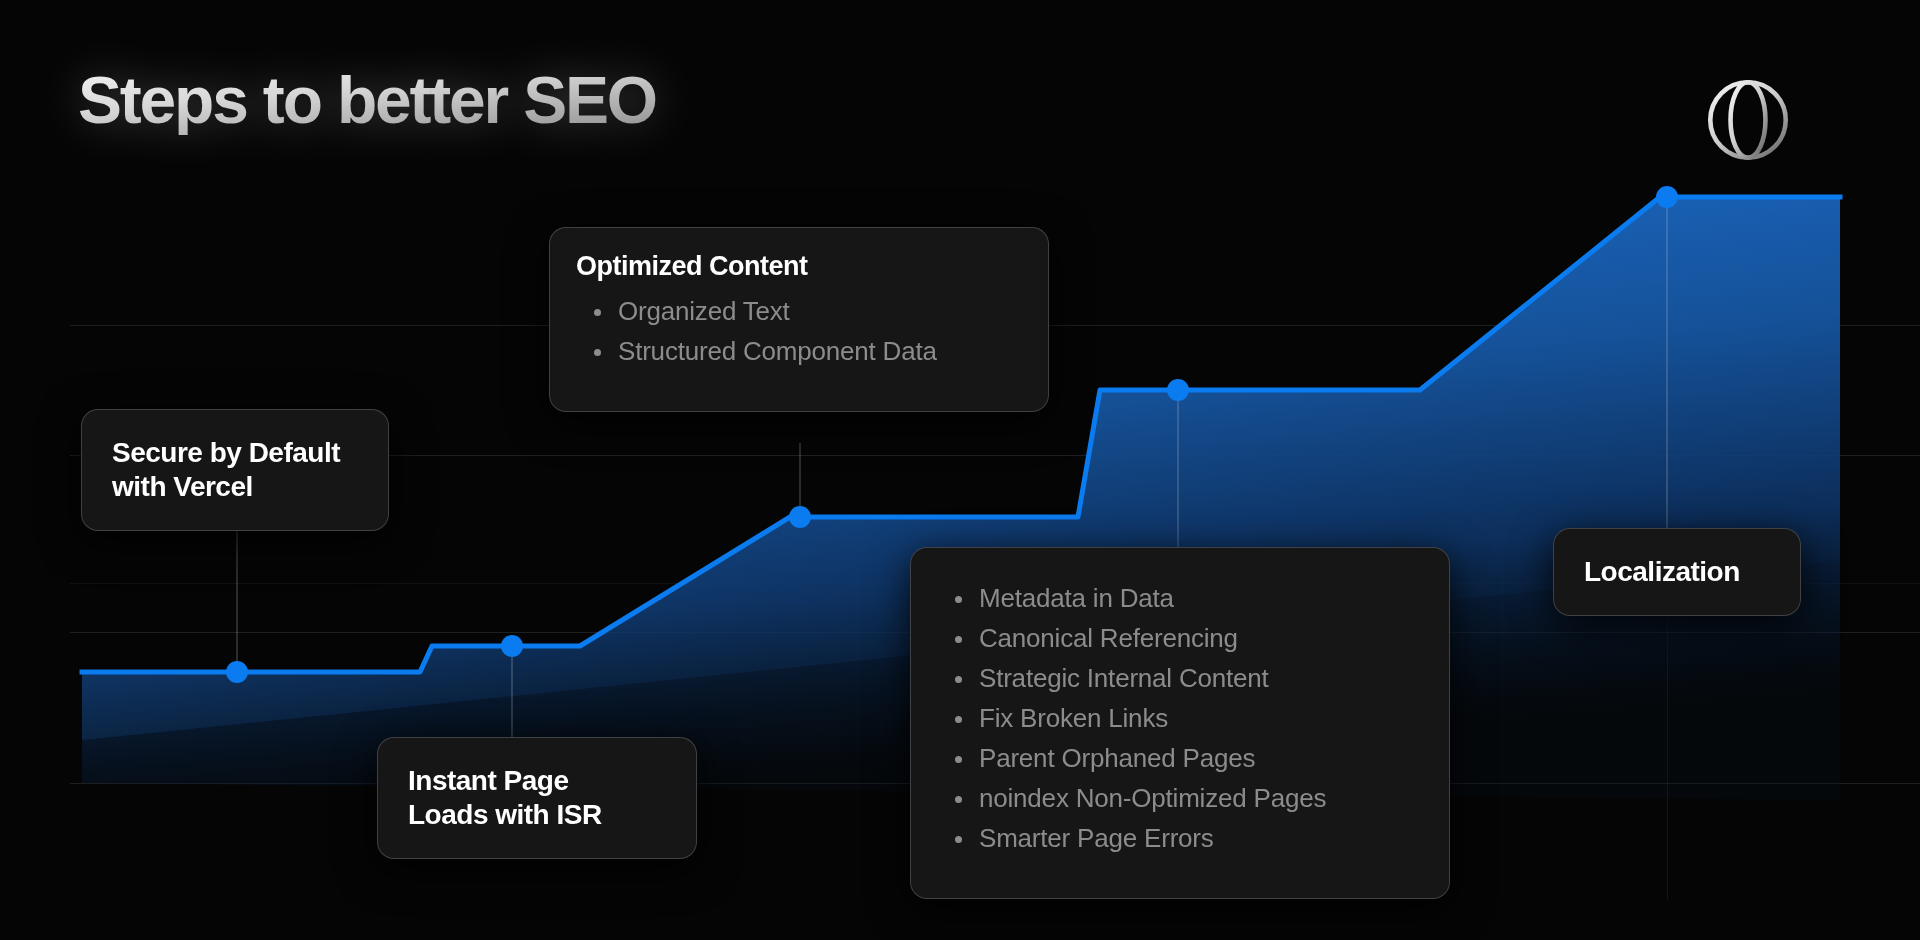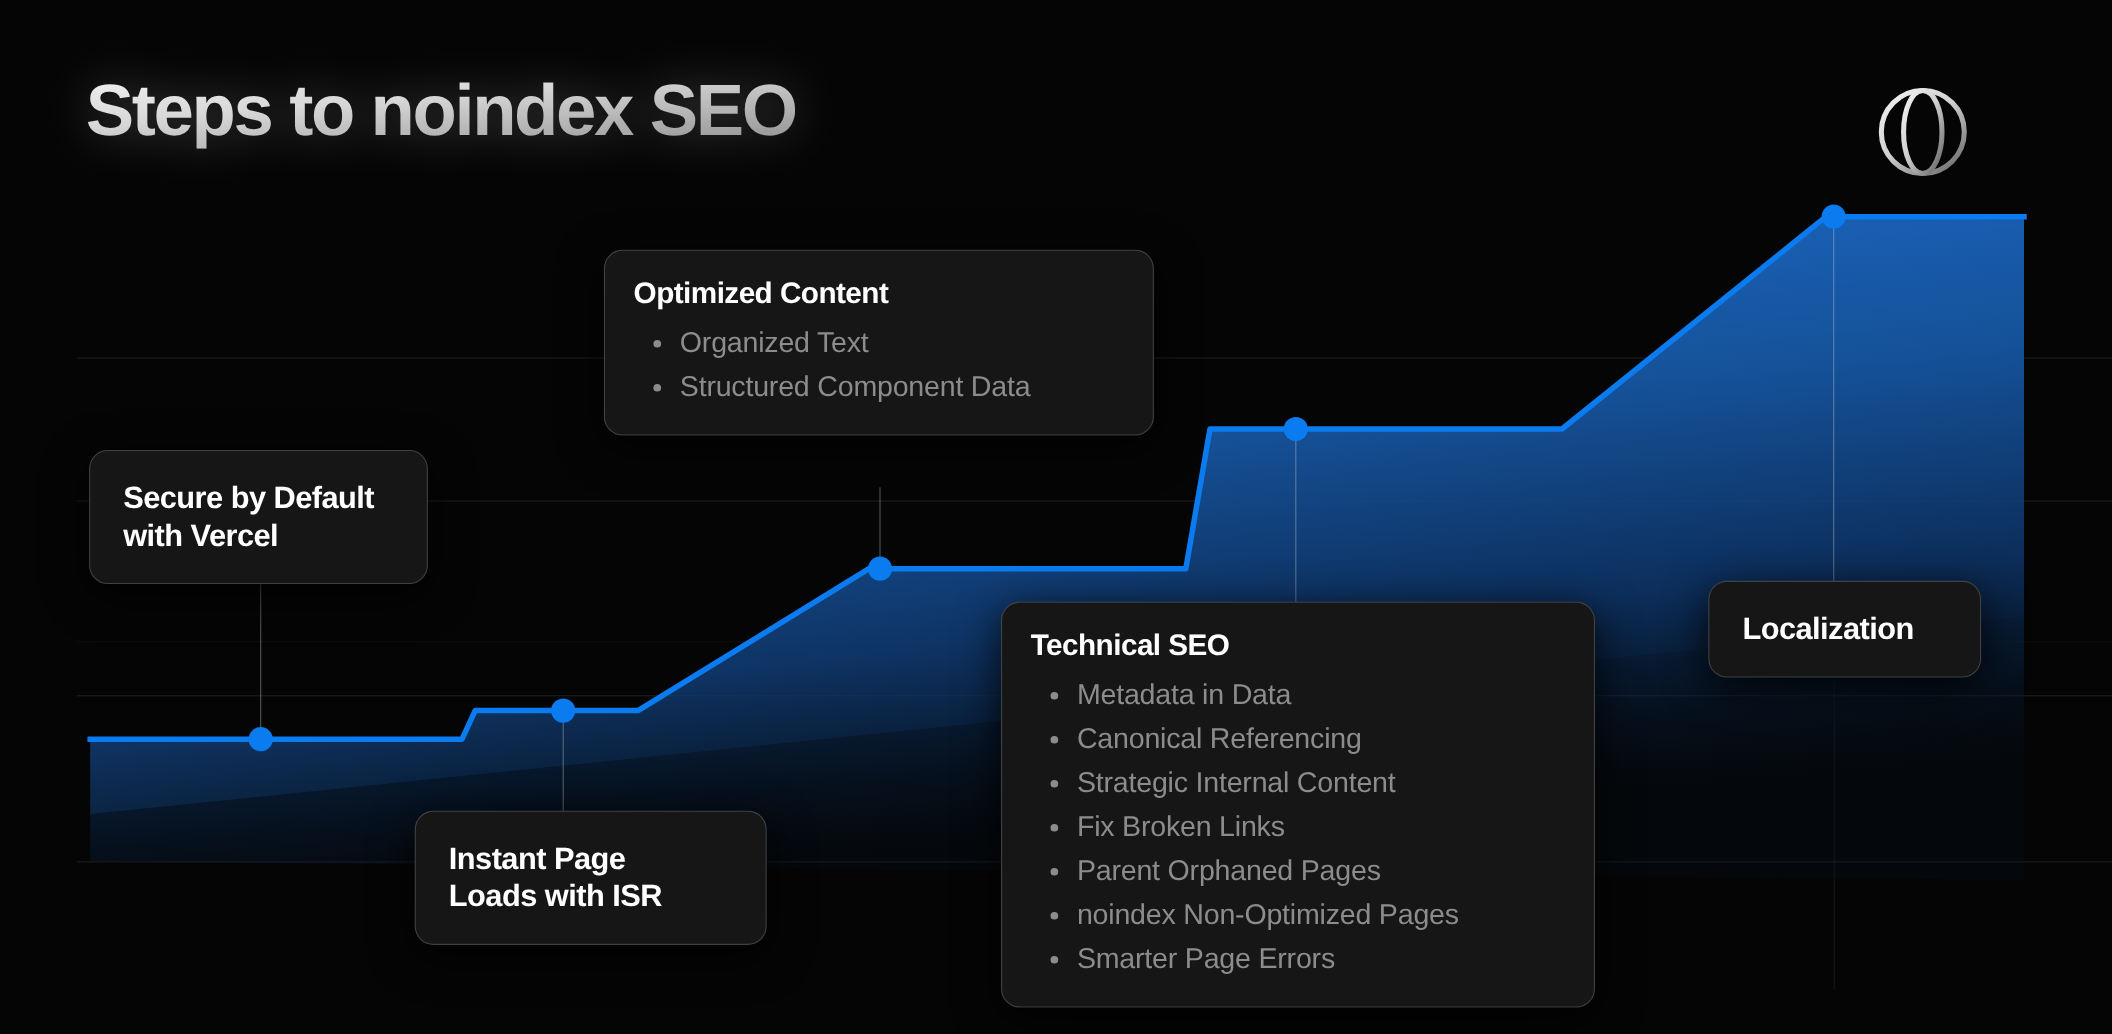--- a/index.html
+++ b/index.html
@@ -79,21 +79,21 @@
     background:rgba(190,195,205,0.42);
     transform:translateX(-50%);
   }
 
   
   .card {
     position:absolute;
     background:#161616;
     border:1px solid rgba(150,155,165,0.33);
     border-radius:17px;
-    padding:22px 26px 24px 26px;
+    padding:22px 26px 40px 26px;
     box-shadow:0 10px 40px rgba(0,0,0,0.85);
   }
   .card-title {
     color:#ffffff;
     font-size:27px;
     font-weight:bold;
     letter-spacing:-0.5px;
     line-height:1.22;
     white-space:pre-line;
   }
@@ -127,21 +127,21 @@
 
 <div id="stage">
 
   <div class="grid-line" style="left:70px;  top:325px; width:1850px;"></div>
   <div class="grid-line" style="left:70px;  top:455px; width:1850px;"></div>
   <div class="grid-line faint" style="left:70px;  top:583px; width:1850px;"></div>
   <div class="grid-line" style="left:70px;  top:632px; width:1850px;"></div>
   <div class="grid-line" style="left:70px;  top:783px; width:1850px;"></div>
   <div class="grid-v" style="left:1667px; top:200px; height:700px;"></div>
 
-  <h1 id="headline">Steps to noindex SEO</h1>
+  <h1 id="headline">Steps to better SEO</h1>
 
   <div id="globe-icon">
     <svg viewBox="0 0 100 100" width="92" height="92">
       <defs>
         <linearGradient id="globeGrad" x1="0" y1="0" x2="0.85" y2="1">
           <stop offset="0%" stop-color="#f4f4f4"></stop>
           <stop offset="50%" stop-color="#d0d0d0"></stop>
           <stop offset="100%" stop-color="#6e6e6e"></stop>
         </linearGradient>
       </defs>
@@ -221,21 +221,20 @@
 
   <div class="card" style="left:549px; top:227px; width:500px;">
     <div class="card-title">Optimized Content</div>
     <ul>
       <li>Organized Text</li>
       <li>Structured Component Data</li>
     </ul>
   </div>
 
   <div class="card" style="left:910px; top:547px; width:540px;">
-    <div class="card-title">Technical SEO</div>
     <ul>
       <li>Metadata in Data</li>
       <li>Canonical Referencing</li>
       <li>Strategic Internal Content</li>
       <li>Fix Broken Links</li>
       <li>Parent Orphaned Pages</li>
       <li>noindex Non-Optimized Pages</li>
       <li>Smarter Page Errors</li>
     </ul>
   </div>

